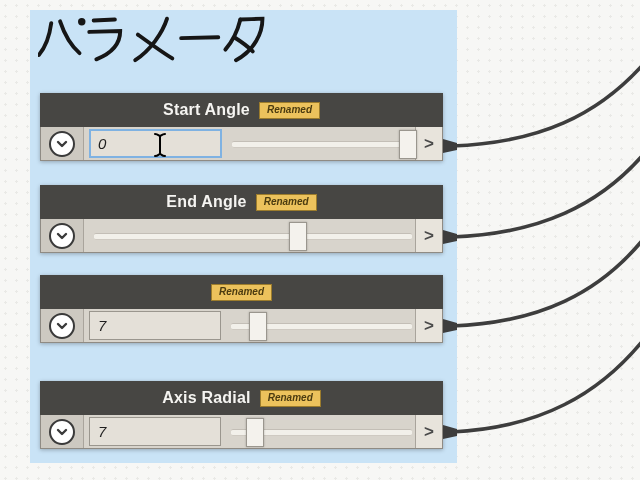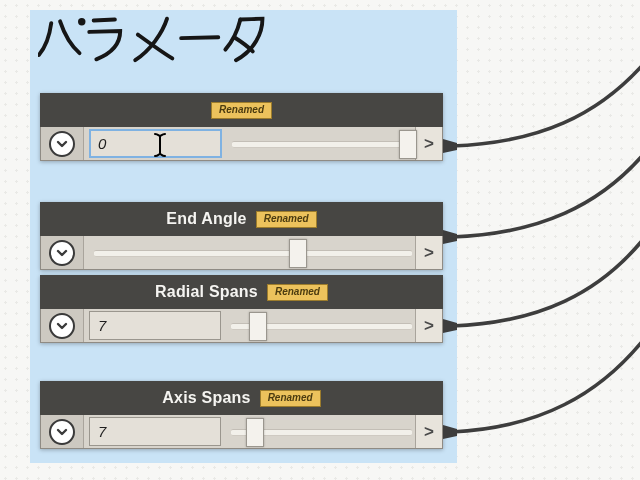--- a/index.html
+++ b/index.html
@@ -103,20 +103,21 @@
       <path d="M162,26 L204,25"></path>
 
       <path d="M229,5 C226,17 220,30 212,39"></path>
       <path d="M229,5 C236,4.7 247,4.3 254,4 C254,20 245,40 224,51"></path>
       <path d="M222,25 C230,30 238,36 243,41"></path>
     </svg>
   </div>
 
   <div class="node" style="top:93px">
     <div class="node-header">
+      <span class="node-title">Start Angle</span>
       <span class="badge">Renamed</span>
     </div>
     <div class="node-body">
       <div class="col-left">
         <button class="chev-btn">
           <svg width="14" height="14" viewBox="0 0 14 14">
             <path d="M3,5 L7,9 L11,5" stroke="#3a3a3a" stroke-width="2.4" fill="none" stroke-linecap="round" stroke-linejoin="round"></path>
           </svg>
         </button>
       </div>
@@ -131,21 +132,21 @@
     </div>
     <svg class="ibeam" width="14" height="26" viewBox="0 0 14 26">
       <g stroke="#000" stroke-width="2" fill="none" stroke-linecap="round">
         <path d="M2,2 C5,2 6,4 7,4 C8,4 9,2 12,2"></path>
         <path d="M7,4 L7,22"></path>
         <path d="M2,24 C5,24 6,22 7,22 C8,22 9,24 12,24"></path>
       </g>
     </svg>
   </div>
 
-  <div class="node" style="top:202px">
+  <div class="node" style="top:185px">
     <div class="node-header">
       <span class="node-title">End Angle</span>
       <span class="badge">Renamed</span>
     </div>
     <div class="node-body">
       <div class="col-left">
         <button class="chev-btn">
           <svg width="14" height="14" viewBox="0 0 14 14">
             <path d="M3,5 L7,9 L11,5" stroke="#3a3a3a" stroke-width="2.4" fill="none" stroke-linecap="round" stroke-linejoin="round"></path>
           </svg>
@@ -156,21 +157,20 @@
         <div class="slider-handle" style="left: calc(65% - 10.4px);"></div>
       </div>
       <div class="port">
         <span>&gt;</span>
       </div>
     </div>
   </div>
 
   <div class="node" style="top:275px">
     <div class="node-header">
-      <span class="node-title">Radial Spans</span>
       <span class="badge">Renamed</span>
     </div>
     <div class="node-body">
       <div class="col-left">
         <button class="chev-btn">
           <svg width="14" height="14" viewBox="0 0 14 14">
             <path d="M3,5 L7,9 L11,5" stroke="#3a3a3a" stroke-width="2.4" fill="none" stroke-linecap="round" stroke-linejoin="round"></path>
           </svg>
         </button>
       </div>
@@ -180,21 +180,21 @@
         <div class="slider-handle" style="left: calc(15.5% - 2.48px);"></div>
       </div>
       <div class="port">
         <span>&gt;</span>
       </div>
     </div>
   </div>
 
   <div class="node" style="top:381px">
     <div class="node-header">
-      <span class="node-title">Axis Spans</span>
+      <span class="node-title">Axis Radial</span>
       <span class="badge">Renamed</span>
     </div>
     <div class="node-body">
       <div class="col-left">
         <button class="chev-btn">
           <svg width="14" height="14" viewBox="0 0 14 14">
             <path d="M3,5 L7,9 L11,5" stroke="#3a3a3a" stroke-width="2.4" fill="none" stroke-linecap="round" stroke-linejoin="round"></path>
           </svg>
         </button>
       </div>

